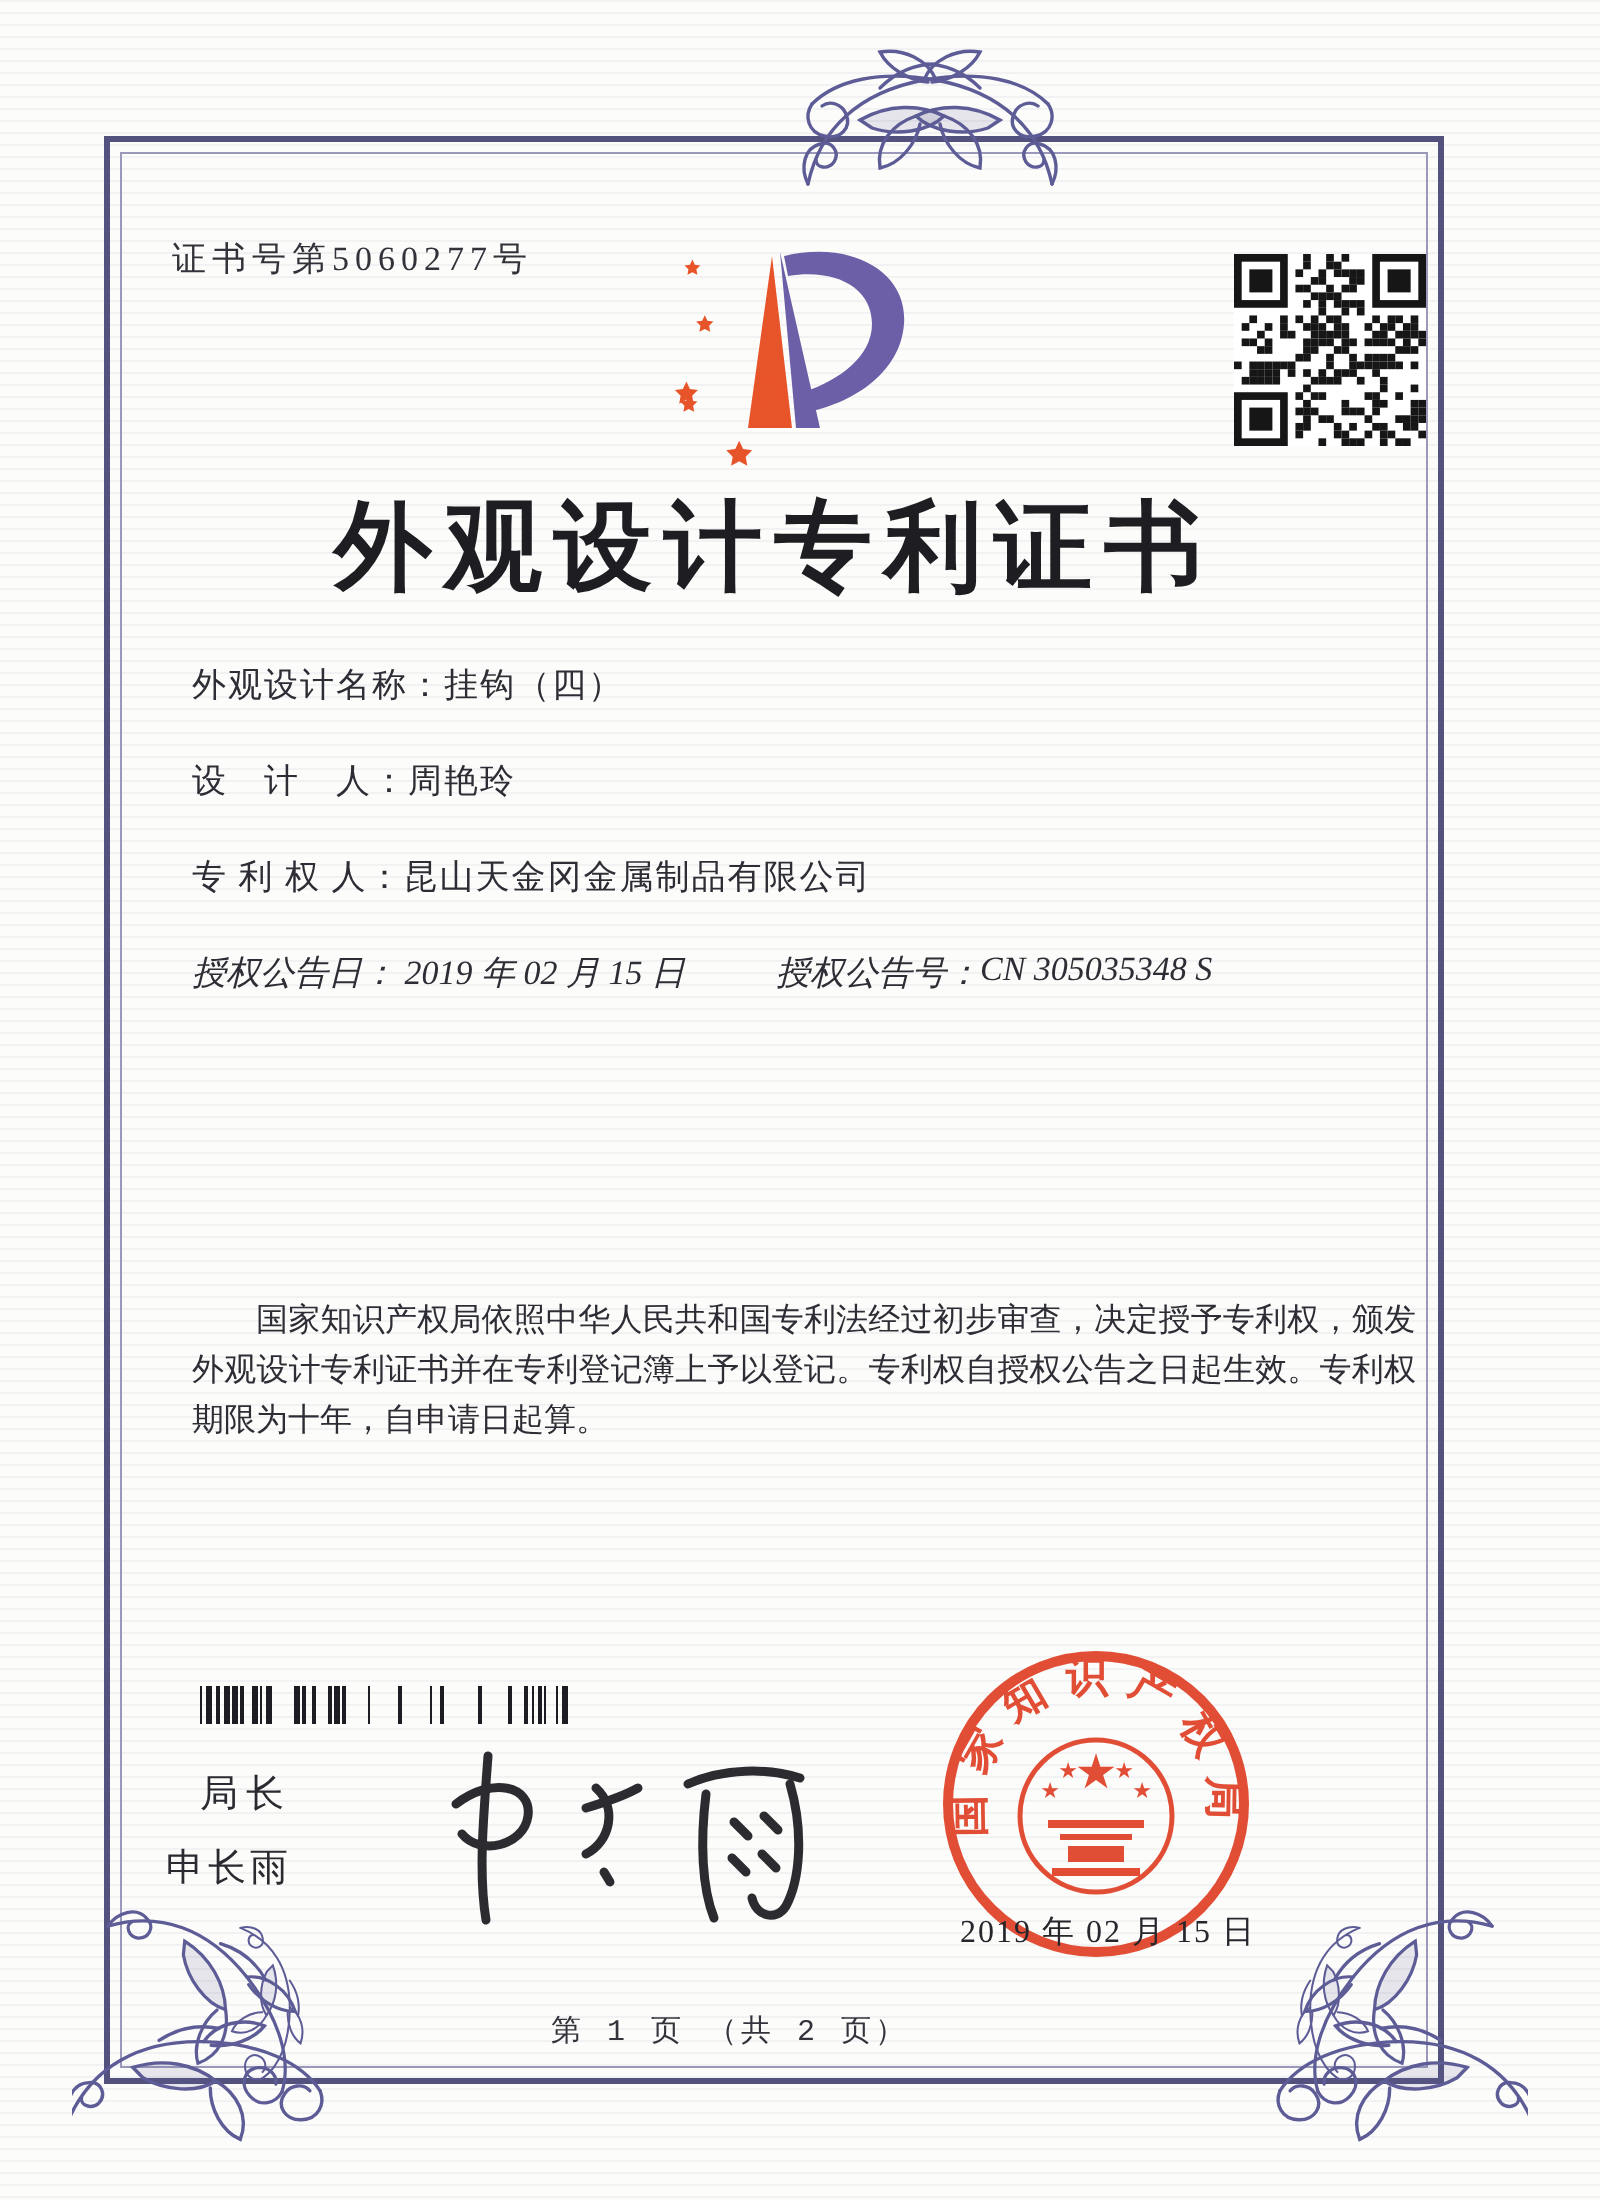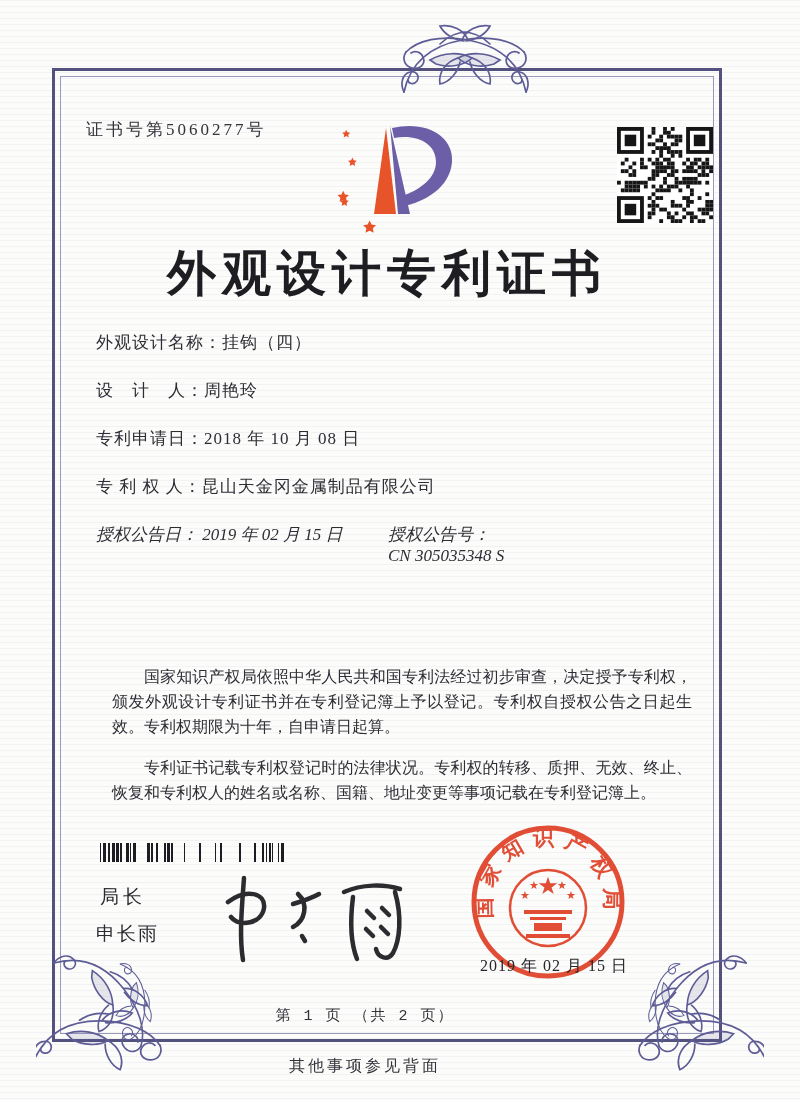--- a/index.html
+++ b/index.html
@@ -13,28 +13,28 @@
   .cert-no{position:absolute;left:86px;top:118px;font-size:17px;letter-spacing:3px;color:#33323a;}
   .logo{position:absolute;left:322px;top:110px;}
   .qr{position:absolute;left:617px;top:127px;width:96px;height:96px;background:#fff;}
   .title{position:absolute;left:52px;top:241px;width:670px;text-align:center;
      font-size:49px;font-weight:bold;letter-spacing:6px;color:#1d1d22;}
   .fields{position:absolute;left:96px;top:331px;width:612px;font-size:17px;color:#2e2d35;}
   .field-row{height:48px;display:flex;align-items:flex-start;position:relative;}
   .field-row .lbl{white-space:pre;letter-spacing:1px;}
   .field-row .val{letter-spacing:1px;}
   .grant-row{height:34px;position:relative;font-style:italic;}
-  .grant-second{position:absolute;left:292px;top:0;display:flex;flex-direction:column;}
+  .grant-second{position:absolute;left:292px;top:0;display:flex;}
   .paras{position:absolute;left:96px;top:648px;width:612px;font-size:16px;line-height:25px;
      text-align:justify;color:#2e2d35;}
-  .paras p{margin:16px;text-indent:2em;}
+  .paras p{margin:0;text-indent:2em;}
   .barcode{position:absolute;left:100px;top:843px;width:190px;height:20px;}
   .director-title{position:absolute;left:100px;top:884px;font-size:19px;letter-spacing:4px;
      font-family:"Liberation Sans","DejaVu Sans",sans-serif;color:#2a2a30;}
-  .director-name{position:absolute;left:96px;top:921px;font-size:19px;letter-spacing:2px;
+  .director-name{position:absolute;left:83px;top:921px;font-size:19px;letter-spacing:2px;
      font-family:"Liberation Sans","DejaVu Sans",sans-serif;color:#2a2a30;}
   .signature{position:absolute;left:212px;top:866px;}
   .seal{position:absolute;left:468px;top:822px;}
   .seal-date{position:absolute;left:468px;top:956px;width:172px;text-align:center;
      font-size:16px;letter-spacing:1px;color:#26262c;}
   .page-info{position:absolute;left:150px;top:1006px;width:430px;text-align:center;
      font-size:15px;letter-spacing:2px;color:#34333b;font-family:Liberation Mono, monospace;}
   .back-note{position:absolute;left:150px;top:1056px;width:430px;text-align:center;
      font-size:16px;letter-spacing:3px;color:#34333b;}
   .ornament{position:absolute;pointer-events:none;}
@@ -308,40 +308,35 @@
   <div class="fields">
     <div class="field-row">
       <span class="lbl">外观设计名称：</span>
       <span class="val">挂钩（四）</span>
     </div>
     <div class="field-row">
       <span class="lbl">设　计　人：</span>
       <span class="val">周艳玲</span>
     </div>
     <div class="field-row">
-      <span class="lbl">专利申请日：</span>
-      <span class="val">2018 年 10 月 08 日</span>
-    </div>
-    <div class="field-row">
       <span class="lbl">专 利 权 人：</span>
       <span class="val">昆山天金冈金属制品有限公司</span>
     </div>
     <div class="grant-row">
       <span class="lbl">授权公告日：</span>
       <span class="val">2019 年 02 月 15 日</span>
       <span class="grant-second">
         <span class="lbl">授权公告号：</span>
         <span class="val">CN 305035348 S</span>
       </span>
     </div>
   </div>
 
   <div class="paras">
     <p>国家知识产权局依照中华人民共和国专利法经过初步审查，决定授予专利权，颁发外观设计专利证书并在专利登记簿上予以登记。专利权自授权公告之日起生效。专利权期限为十年，自申请日起算。</p>
-    <p>专利证书记载专利权登记时的法律状况。专利权的转移、质押、无效、终止、恢复和专利权人的姓名或名称、国籍、地址变更等事项记载在专利登记簿上。</p>
   </div>
 
   <svg class="barcode" id="barcode-svg" width="190" height="20" viewBox="0 0 190 20">
       <rect x="0" y="0" width="1" height="19" fill="#1c1c22"></rect>
       <rect x="3" y="0" width="3" height="19" fill="#1c1c22"></rect>
       <rect x="8" y="0" width="2" height="19" fill="#1c1c22"></rect>
       <rect x="12" y="0" width="3" height="19" fill="#1c1c22"></rect>
       <rect x="16" y="0" width="3" height="19" fill="#1c1c22"></rect>
       <rect x="20" y="0" width="2" height="19" fill="#1c1c22"></rect>
       <rect x="26" y="0" width="3" height="19" fill="#1c1c22"></rect>
@@ -402,15 +397,14 @@
       <text x="103" y="77" font-size="11" text-anchor="middle">★</text>
       <rect x="56" y="88" width="48" height="4"></rect>
       <rect x="62" y="95" width="36" height="3"></rect>
       <rect x="66" y="101" width="28" height="8"></rect>
       <rect x="58" y="112" width="44" height="4"></rect>
     </g>
   </svg>
   <div class="seal-date">2019 年 02 月 15 日</div>
 
   <div class="page-info">第 1 页 （共 2 页）</div>
-  <div class="back-note">其他事项参见背面</div>
 
 </div>
 
 </body></html>

